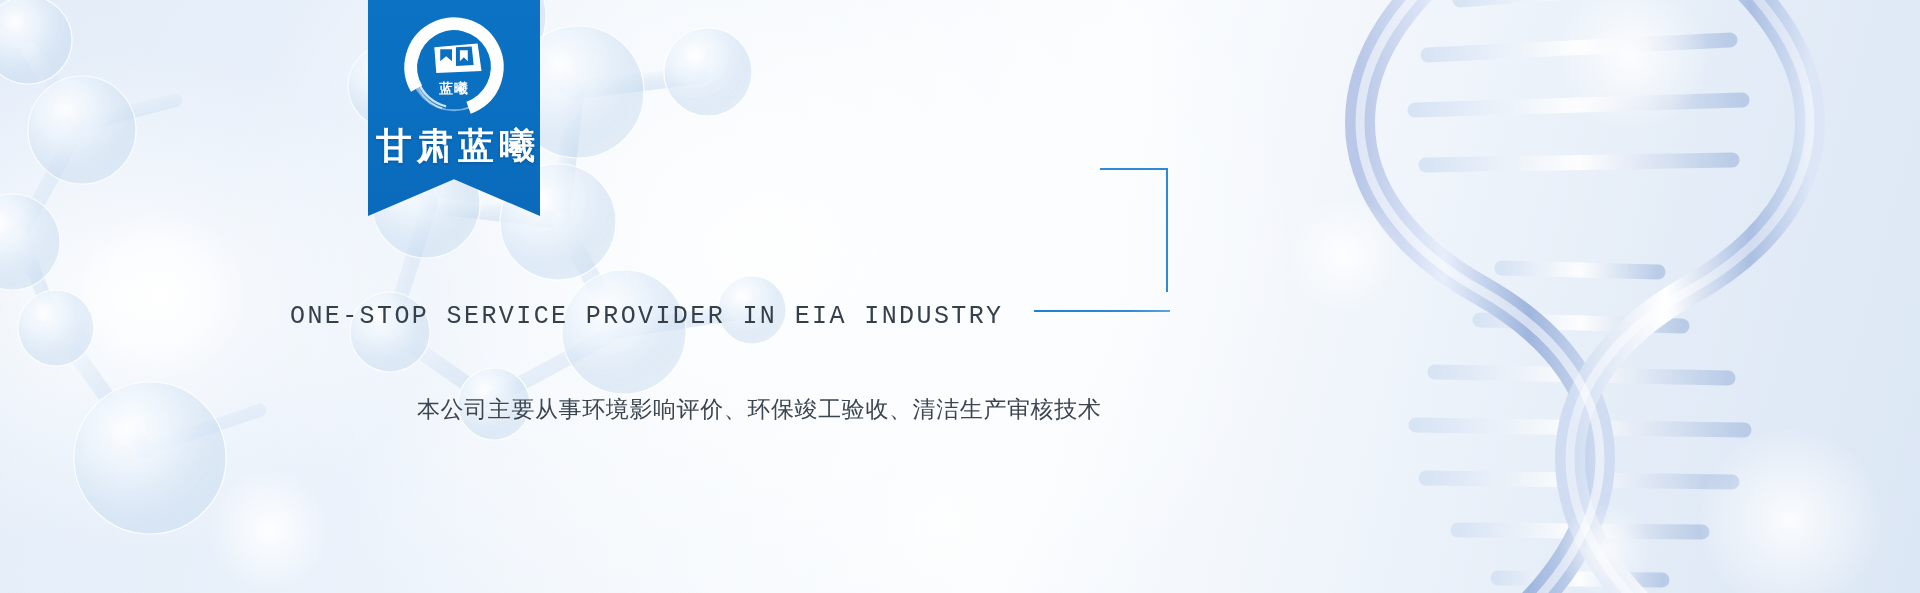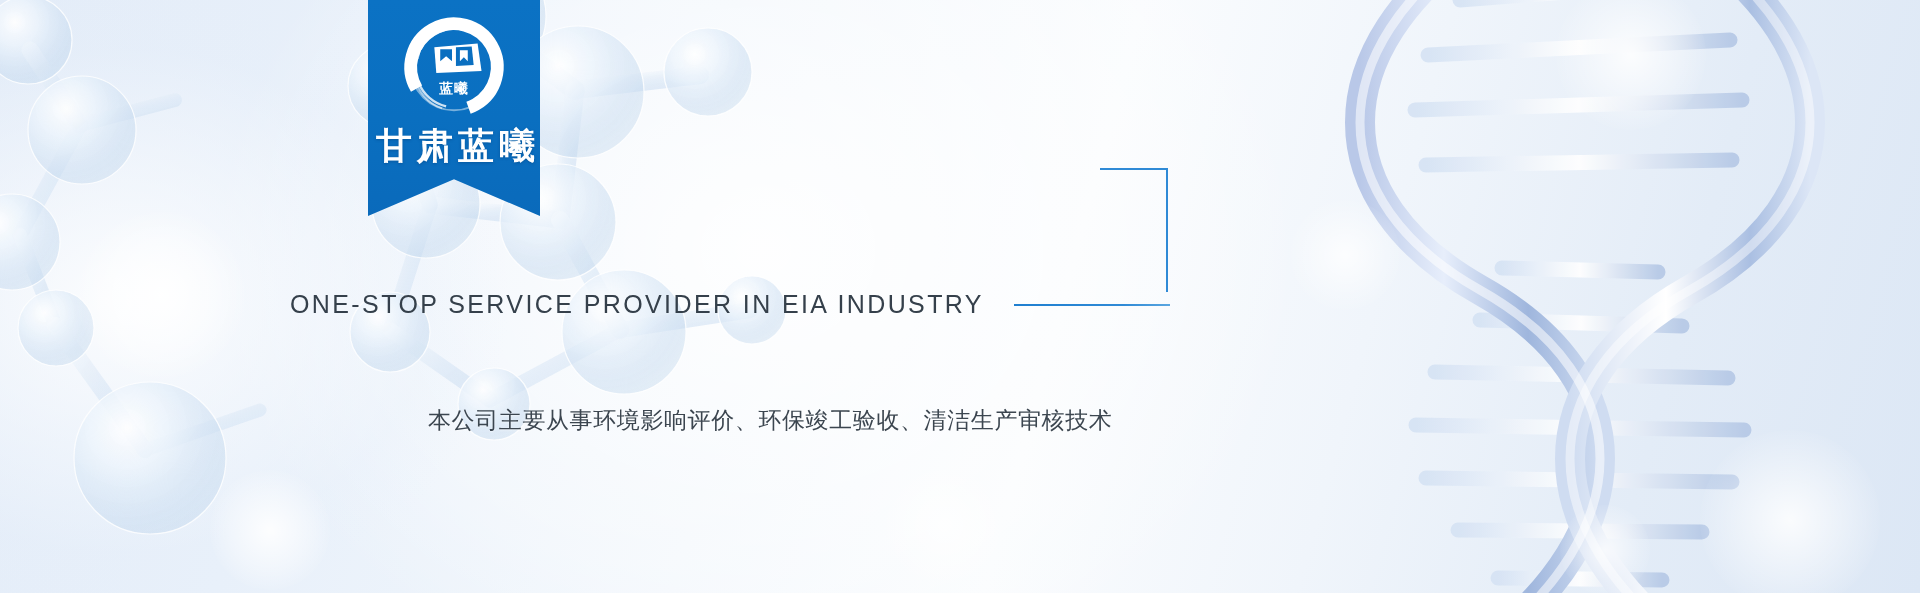--- a/index.html
+++ b/index.html
@@ -57,23 +57,23 @@
     white-space:nowrap;
     line-height:1.06;
     text-shadow:0 1px 2px rgba(255,255,255,.75);
   }
 
   .subtitle-row{
     position:absolute;left:290px;top:290px;
     display:flex;align-items:center;width:880px;
   }
   .subtitle-en{
-    font-family:Liberation Sans, sans-serif;
+    font-family:Liberation Mono, monospace;
     font-size:25px;font-weight:400;letter-spacing:2.4px;
-    color:#35404b;white-space:nowrap;
+    color:#35404b;white-space:nowrap;margin-top:12px;
   }
   .subtitle-rule{
     flex:1 1 auto;height:2px;margin-left:30px;
     background:linear-gradient(90deg,#1f7fd0 0%,#2f8ad6 70%,#5aa6e0 100%);
   }
 
   
   .bracket{
     position:absolute;left:1100px;top:168px;width:68px;height:124px;
     border-top:2px solid #2f8ad6;
@@ -81,21 +81,21 @@
   }
 
   
   .desc{
     position:absolute;left:412px;top:386px;width:800px;
     font-family:"DejaVu Sans","Liberation Sans",sans-serif;
     font-size:23px;line-height:1.65;color:#3c4650;
     letter-spacing:.6px;
     text-shadow:0 1px 2px rgba(255,255,255,.6);
   }
-  .desc p{margin:16px;}
+  .desc p{margin:5px;}
 </style>
 </head>
 <body>
 
 <div class="banner">
 
   <div class="bg-layer">
 
     <svg class="molecule-svg" viewBox="0 0 900 640">
       <defs>

